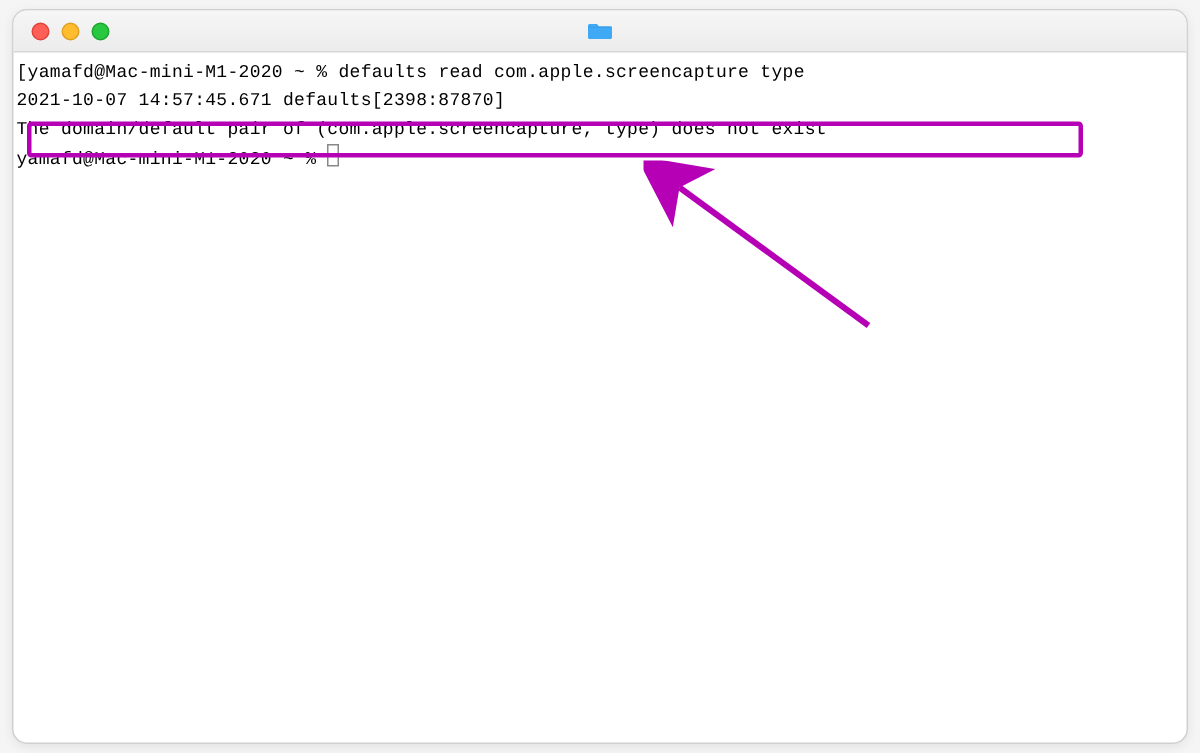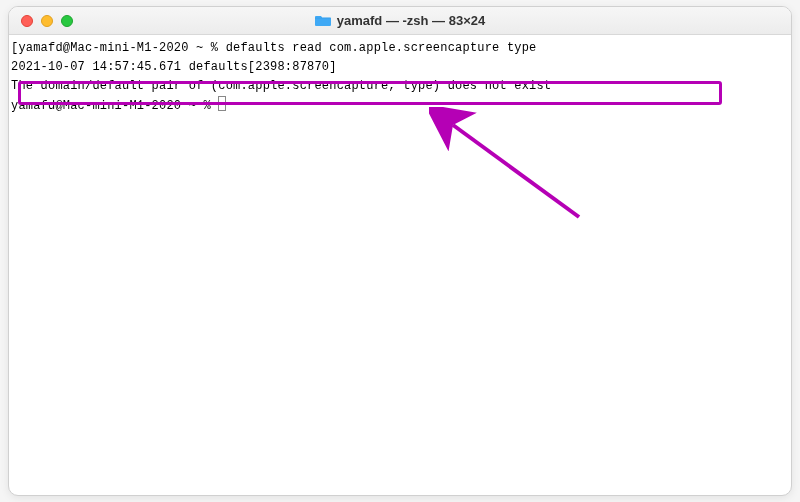--- a/index.html
+++ b/index.html
@@ -130,21 +130,20 @@
       <div class="light min"></div>
       <div class="light max"></div>
     </div>
     <div class="title-center">
       <span class="folder-icon">
         <svg viewBox="0 0 16 13" width="16" height="13">
           <path d="M1 2 h5 l1.2 1.5 H15 a1 1 0 0 1 1 1 V11 a1 1 0 0 1 -1 1 H1 a1 1 0 0 1 -1 -1 V3 a1 1 0 0 1 1 -1 Z" fill="#3fa9f5"></path>
           <path d="M0 4.5 H16 V3.8 H0 Z" fill="#2b8cd6" opacity="0.4"></path>
         </svg>
       </span>
-      <span>yamafd — -zsh — 83×24</span>
     </div>
   </div>
 
   <div class="terminal-body"><span class="line"><span>[</span><span>yamafd@Mac-mini-M1-2020 ~ % </span><span>defaults read com.apple.screencapture type</span></span><span class="line">2021-10-07 14:57:45.671 defaults[2398:87870]</span><span class="line">The domain/default pair of (com.apple.screencapture, type) does not exist</span><span class="line"><span>yamafd@Mac-mini-M1-2020 ~ % </span><span class="cursor-block"></span></span></div>
 
   <div class="highlight-box"></div>
 
   <svg class="arrow-svg" viewBox="0 0 180 130">
     <defs>
       <marker id="arrowhead" markerWidth="12" markerHeight="12" refX="3" refY="6" orient="auto">

